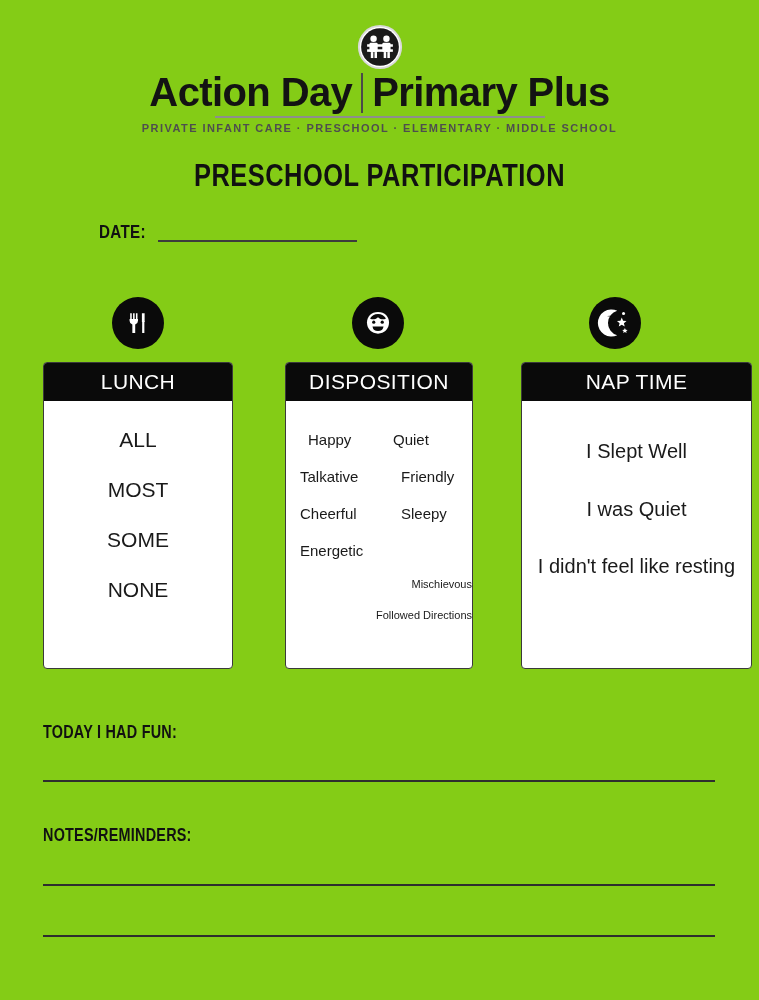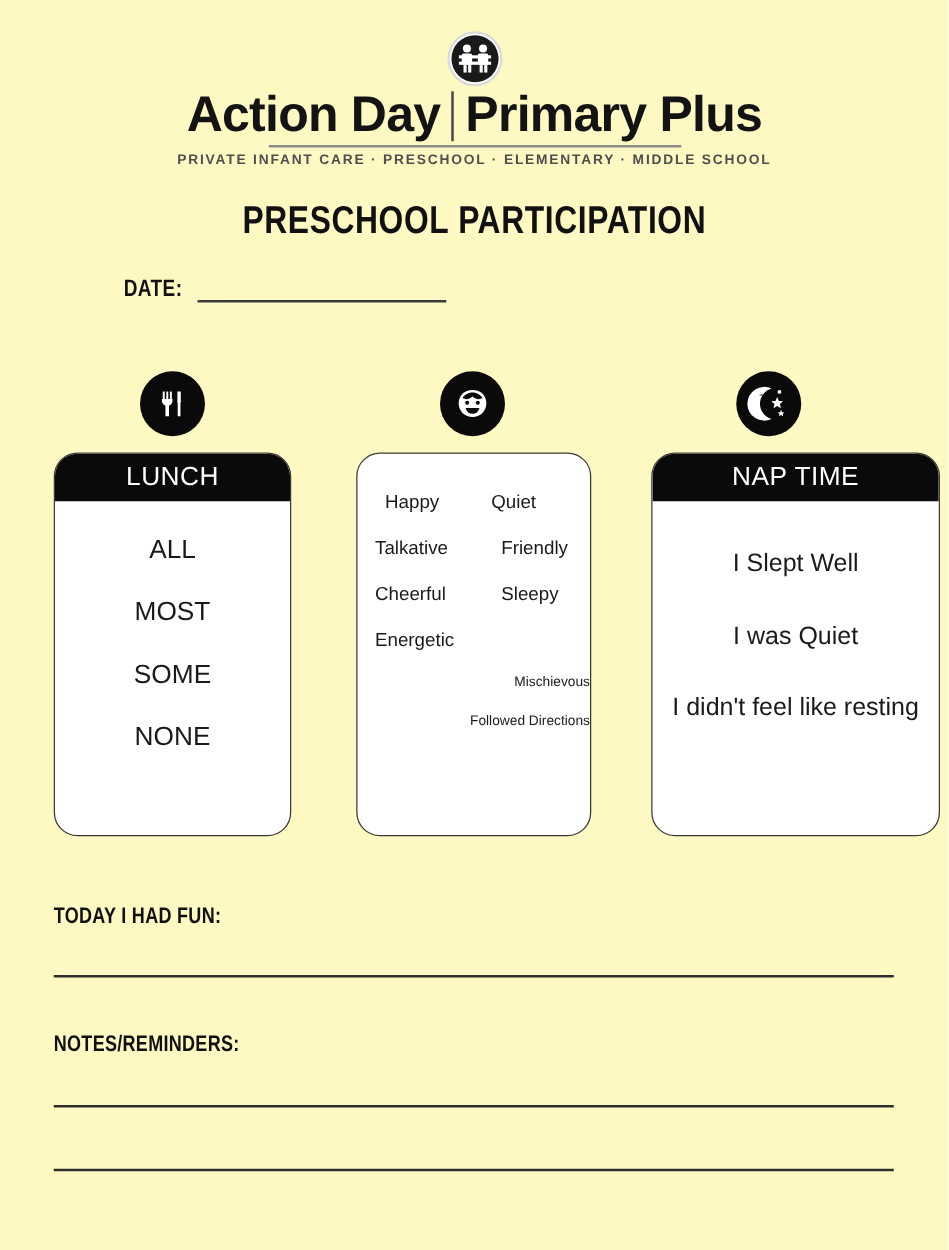--- a/index.html
+++ b/index.html
@@ -13,21 +13,21 @@
     font-family: "Liberation Sans", sans-serif;
     color: #111111;
     position: relative;
     overflow: hidden;
   }
 
   .page {
     width: 759px;
     height: 1000px;
     position: relative;
-    background: #fef9c3;
+    background: #84cc16;
   }
 
   
   .logo-block {
     position: absolute;
     top: 24px;
     left: 0;
     width: 759px;
     text-align: center;
   }
@@ -138,21 +138,21 @@
     justify-content: center;
   }
   .icon-lunch { top: 297px; left: 112px; }
   .icon-disp  { top: 297px; left: 352px; }
   .icon-nap   { top: 297px; left: 589px; }
 
   
   .card {
     position: absolute;
     border: 1.6px solid #3a3a3a;
-    border-radius: 19px;
+    border-radius: 4px;
     background: #ffffff;
     box-sizing: border-box;
     overflow: hidden;
   }
   .card-lunch { top: 362px; left: 43px;  width: 190px; height: 307px; }
   .card-disp  { top: 362px; left: 285px; width: 188px; height: 307px; }
   .card-nap   { top: 362px; left: 521px; width: 231px; height: 307px; }
 
   .card-header {
     background: #0a0a0a;
@@ -331,20 +331,21 @@
     <div class="card-header">LUNCH</div>
     <div class="card-body lunch-list">
       <div class="opt">ALL</div>
       <div class="opt">MOST</div>
       <div class="opt">SOME</div>
       <div class="opt">NONE</div>
     </div>
   </div>
 
   <div class="card card-disp">
+    <div class="card-header">DISPOSITION</div>
     <div class="card-body">
       <div class="disp-grid">
         <div class="opt col-a">Happy</div>
         <div class="opt col-b">Quiet</div>
         <div class="opt col-b">Talkative</div>
         <div class="opt col-a">Friendly</div>
         <div class="opt col-b">Cheerful</div>
         <div class="opt col-a">Sleepy</div>
         <div class="opt col-b">Energetic</div>
       </div>

